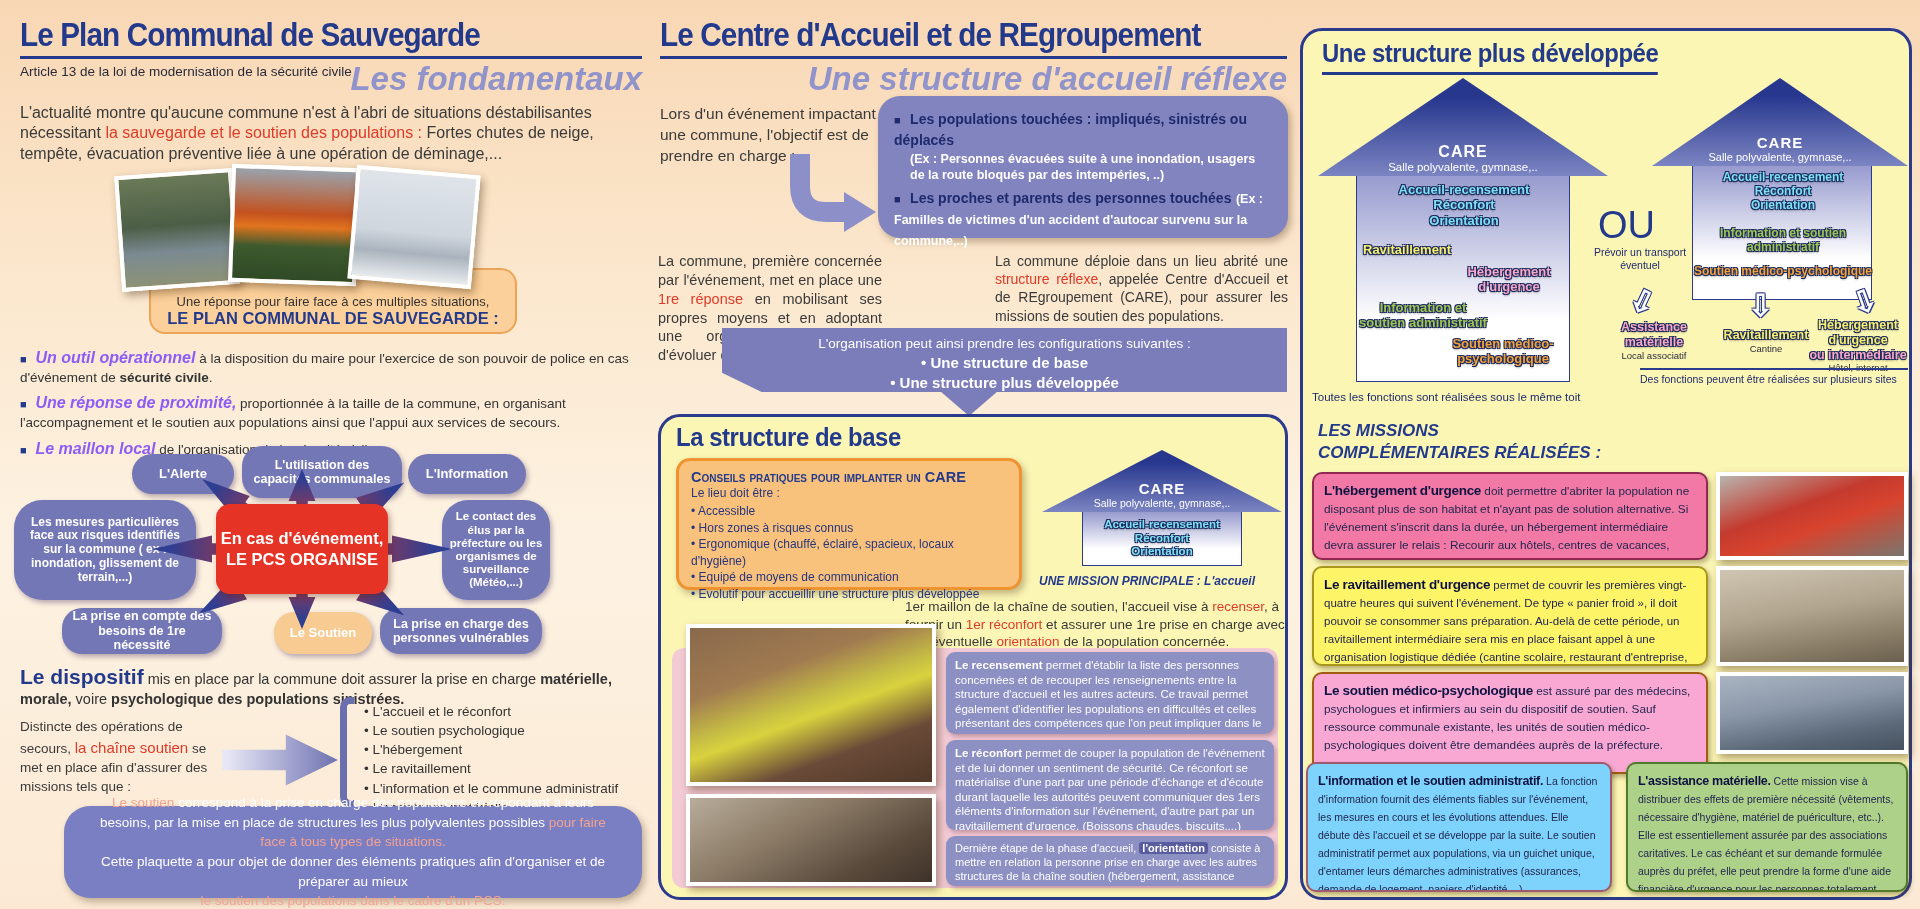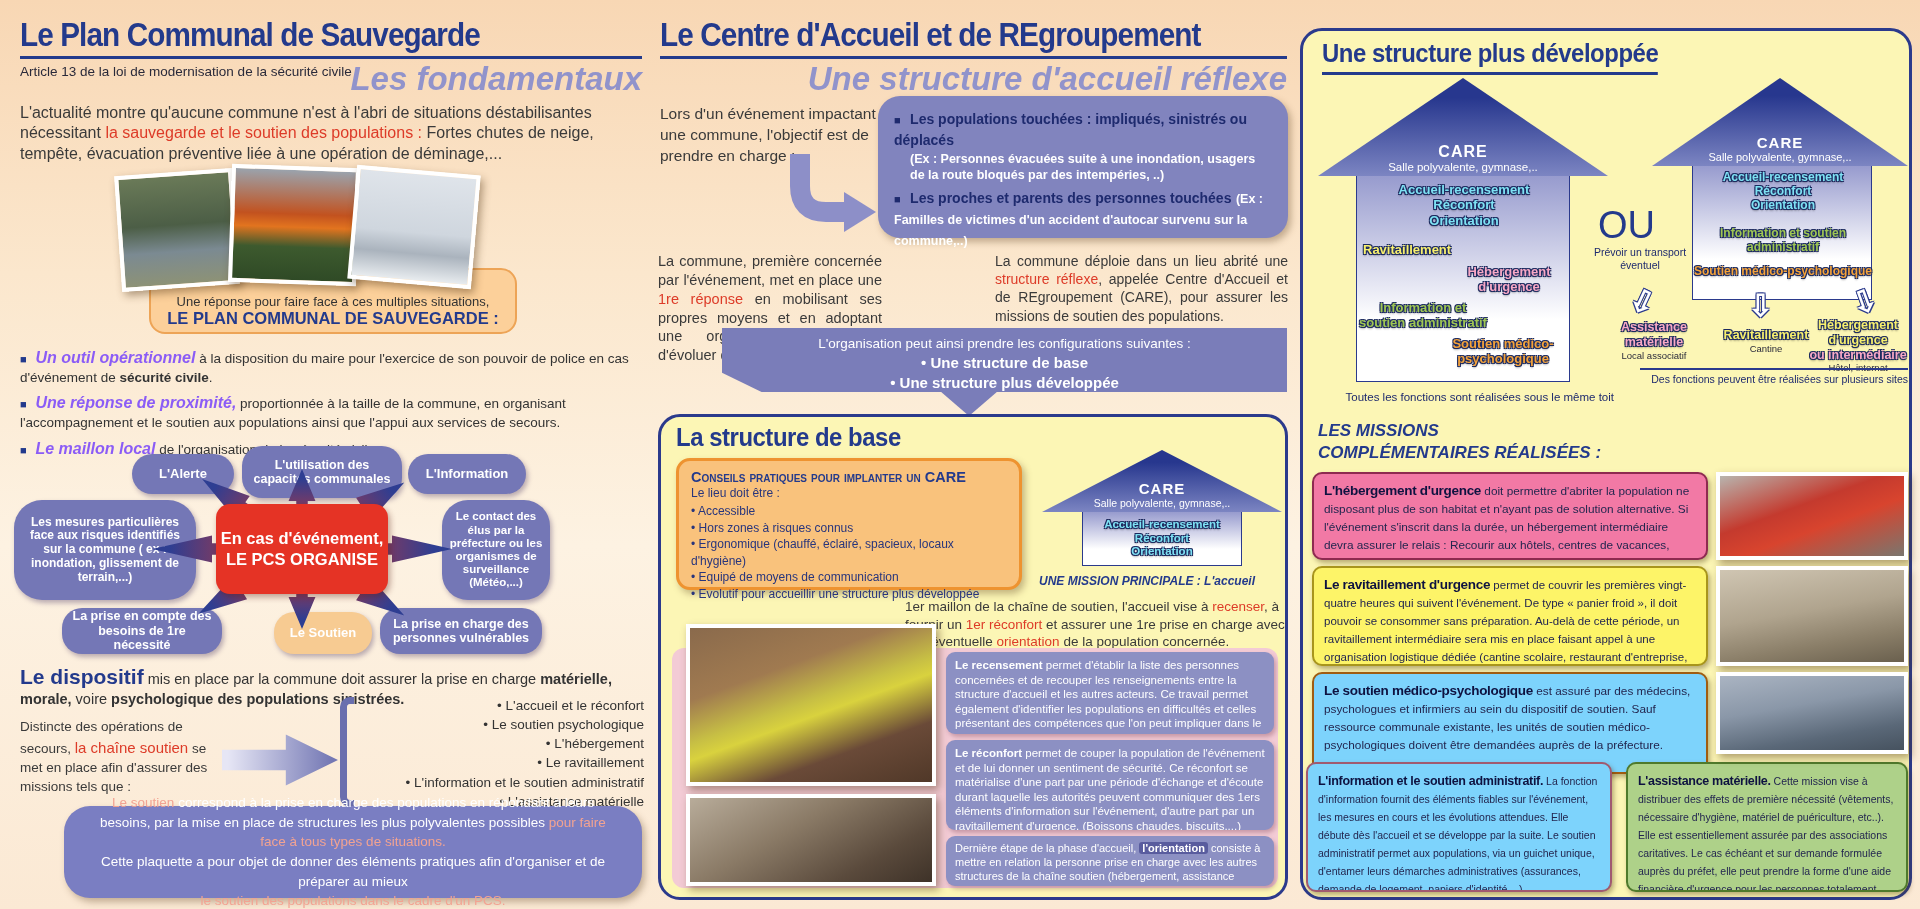--- a/index.html
+++ b/index.html
@@ -68,21 +68,21 @@
   .mid-box{background:#8c90c3;border-radius:9px;color:#fff;font-size:11.5px;line-height:1.27;padding:6px 9px;overflow:hidden;box-shadow:2px 3px 4px rgba(120,60,80,.35);}
   .mid-box b{color:#fff;}
   .hl{background:#595c9e;padding:0 3px;border-radius:3px;}
   
   .rbox{border-radius:10px;padding:7px 10px;overflow:hidden;color:#23264f;box-shadow:2px 3px 5px rgba(80,60,20,.4);}
   .rbox .ld{font-weight:bold;color:#0e1240;font-size:13.5px;letter-spacing:-.3px;}
   .rbox .tx{font-size:11.8px;line-height:1.26;}
   .down-ic{font-size:30px;color:#fff;font-weight:bold;z-index:3;
         text-shadow:-1px -1px 0 #2b3a8c,1px -1px 0 #2b3a8c,-1px 1px 0 #2b3a8c,1px 1px 0 #2b3a8c;}
   .chip-sub{font-size:9.5px;color:#2a2a3a;text-align:center;}
-  .smallcap{font-size:11.5px;color:#1e2a6e;text-align:right;line-height:1.25;}
+  .smallcap{font-size:11.5px;color:#1e2a6e;text-align:left;line-height:1.25;}
 </style>
 </head>
 <body>
 
 <div id="canvas">
 
   <div class="abs h1" style="left:20px;top:16px;">Le Plan Communal de Sauvegarde</div>
   <div class="abs rule" style="left:20px;top:56px;width:622px;"></div>
   <div class="abs" style="left:20px;top:64px;font-size:13.5px;color:#2a2a3a;">Article 13 de la loi de modernisation de la sécurité civile</div>
   <div class="abs tagline" style="left:20px;top:60px;width:622px;">Les fondamentaux</div>
@@ -140,26 +140,26 @@
 
   <div class="abs" style="left:20px;top:663px;width:624px;font-size:14.5px;color:#333;line-height:1.3;">
     <span style="font-size:21px;font-weight:bold;color:#233a8c;">Le dispositif</span><span> mis en place par la commune doit assurer la prise en charge </span><b>matérielle, morale,</b><span> voire </span><b>psychologique des populations sinistrées.</b>
   </div>
 
   <div class="abs" style="left:20px;top:718px;width:212px;font-size:13.5px;color:#3a3a3a;line-height:1.4;">
     <span>Distincte des opérations de secours, </span><span class="red" style="font-size:15px;">la chaîne soutien</span><span> se met en place afin d'assurer des missions tels que :</span>
   </div>
   <div class="abs big-arrow" style="left:222px;top:728px;width:116px;height:64px;"></div>
   <div class="abs bracket" style="left:340px;top:697px;width:14px;height:110px;"></div>
-  <ul class="abs mlist" style="left:358px;top:696px;width:286px;margin:0;padding:0;text-align:right;">
+  <ul class="abs mlist" style="left:358px;top:696px;width:286px;margin:6px;padding:0;">
     <li>L'accueil et le réconfort</li>
     <li>Le soutien psychologique</li>
     <li>L'hébergement</li>
     <li>Le ravitaillement</li>
-    <li>L'information et le soutien administratif</li>
+    <li>L'information et le commune administratif</li>
     <li>L'assistance matérielle</li>
   </ul>
 
   <div class="abs pbox shadow" style="left:64px;top:806px;width:578px;height:92px;font-size:13.5px;line-height:1.45;display:flex;flex-direction:column;justify-content:center;padding:8px 26px;">
     <div><span class="salmon">Le soutien</span><span> correspond à la prise en charge des populations en répondant à leurs besoins, par la mise en place de structures les plus polyvalentes possibles </span><span class="salmon">pour faire face à tous types de situations.</span></div>
     <div>Cette plaquette a pour objet de donner des éléments pratiques afin d'organiser et de préparer au mieux</div>
     <div class="salmon">le soutien des populations dans le cadre d'un PCS.</div>
   </div>
 
   <div class="abs h1" style="left:660px;top:16px;">Le Centre d'Accueil et de REgroupement</div>
@@ -304,21 +304,21 @@
     <div>LES MISSIONS</div>
     <div>COMPLÉMENTAIRES RÉALISÉES :</div>
   </div>
 
   <div class="abs rbox" style="left:1312px;top:472px;width:396px;height:88px;background:#f279a5;border:2px solid #8e2a50;">
     <span class="ld">L'hébergement d'urgence</span><span class="tx"> doit permettre d'abriter la population ne disposant plus de son habitat et n'ayant pas de solution alternative. Si l'événement s'inscrit dans la durée, un hébergement intermédiaire devra assurer le relais : Recourir aux hôtels, centres de vacances, internats,...</span>
   </div>
   <div class="abs rbox" style="left:1312px;top:566px;width:396px;height:100px;background:#fdf468;border:2px solid #a8951c;">
     <span class="ld">Le ravitaillement d'urgence</span><span class="tx" style="font-size:11.5px;"> permet de couvrir les premières vingt-quatre heures qui suivent l'événement. De type « panier froid », il doit pouvoir se consommer sans préparation. Au-delà de cette période, un ravitaillement intermédiaire sera mis en place faisant appel à une organisation logistique dédiée (cantine scolaire, restaurant d'entreprise, ...).</span>
   </div>
-  <div class="abs rbox" style="left:1312px;top:672px;width:396px;height:102px;background:#7dd3fc;border:2px solid #a05c10;">
+  <div class="abs rbox" style="left:1312px;top:672px;width:396px;height:102px;background:#f9a8d4;border:2px solid #a05c10;">
     <span class="ld">Le soutien médico-psychologique</span><span class="tx"> est assuré par des médecins, psychologues et infirmiers au sein du dispositif de soutien. Sauf ressource communale existante, les unités de soutien médico-psychologiques doivent être demandées auprès de la préfecture.</span>
   </div>
   <div class="abs rbox" style="left:1306px;top:762px;width:306px;height:130px;background:#7dd3fc;border:2px solid #a05a70;">
     <span class="ld" style="font-size:12.5px;">L'information et le soutien administratif.</span><span class="tx" style="font-size:10.5px;"> La fonction d'information fournit des éléments fiables sur l'événement, les mesures en cours et les évolutions attendues. Elle débute dès l'accueil et se développe par la suite. Le soutien administratif permet aux populations, via un guichet unique, d'entamer leurs démarches administratives (assurances, demande de logement, papiers d'identité,...)</span>
   </div>
   <div class="abs rbox" style="left:1626px;top:762px;width:282px;height:130px;background:#aed189;border:2px solid #4f7a2c;">
     <span class="ld" style="font-size:12.5px;">L'assistance matérielle.</span><span class="tx" style="font-size:10.5px;"> Cette mission vise à distribuer des effets de première nécessité (vêtements, nécessaire d'hygiène, matériel de puériculture, etc..). Elle est essentiellement assurée par des associations caritatives. Le cas échéant et sur demande formulée auprès du préfet, elle peut prendre la forme d'une aide financière d'urgence pour les personnes totalement démunies.</span>
   </div>
 
   <div class="abs photo" style="left:1716px;top:472px;width:192px;height:88px;background:linear-gradient(160deg,#b8b4ae 0%,#c43a2e 35%,#d8442e 55%,#8a8population 0%,#7a766e 100%);background:linear-gradient(160deg,#b8b4ae 0%,#c43a2e 40%,#d8442e 60%,#7a766e 100%);"></div>

